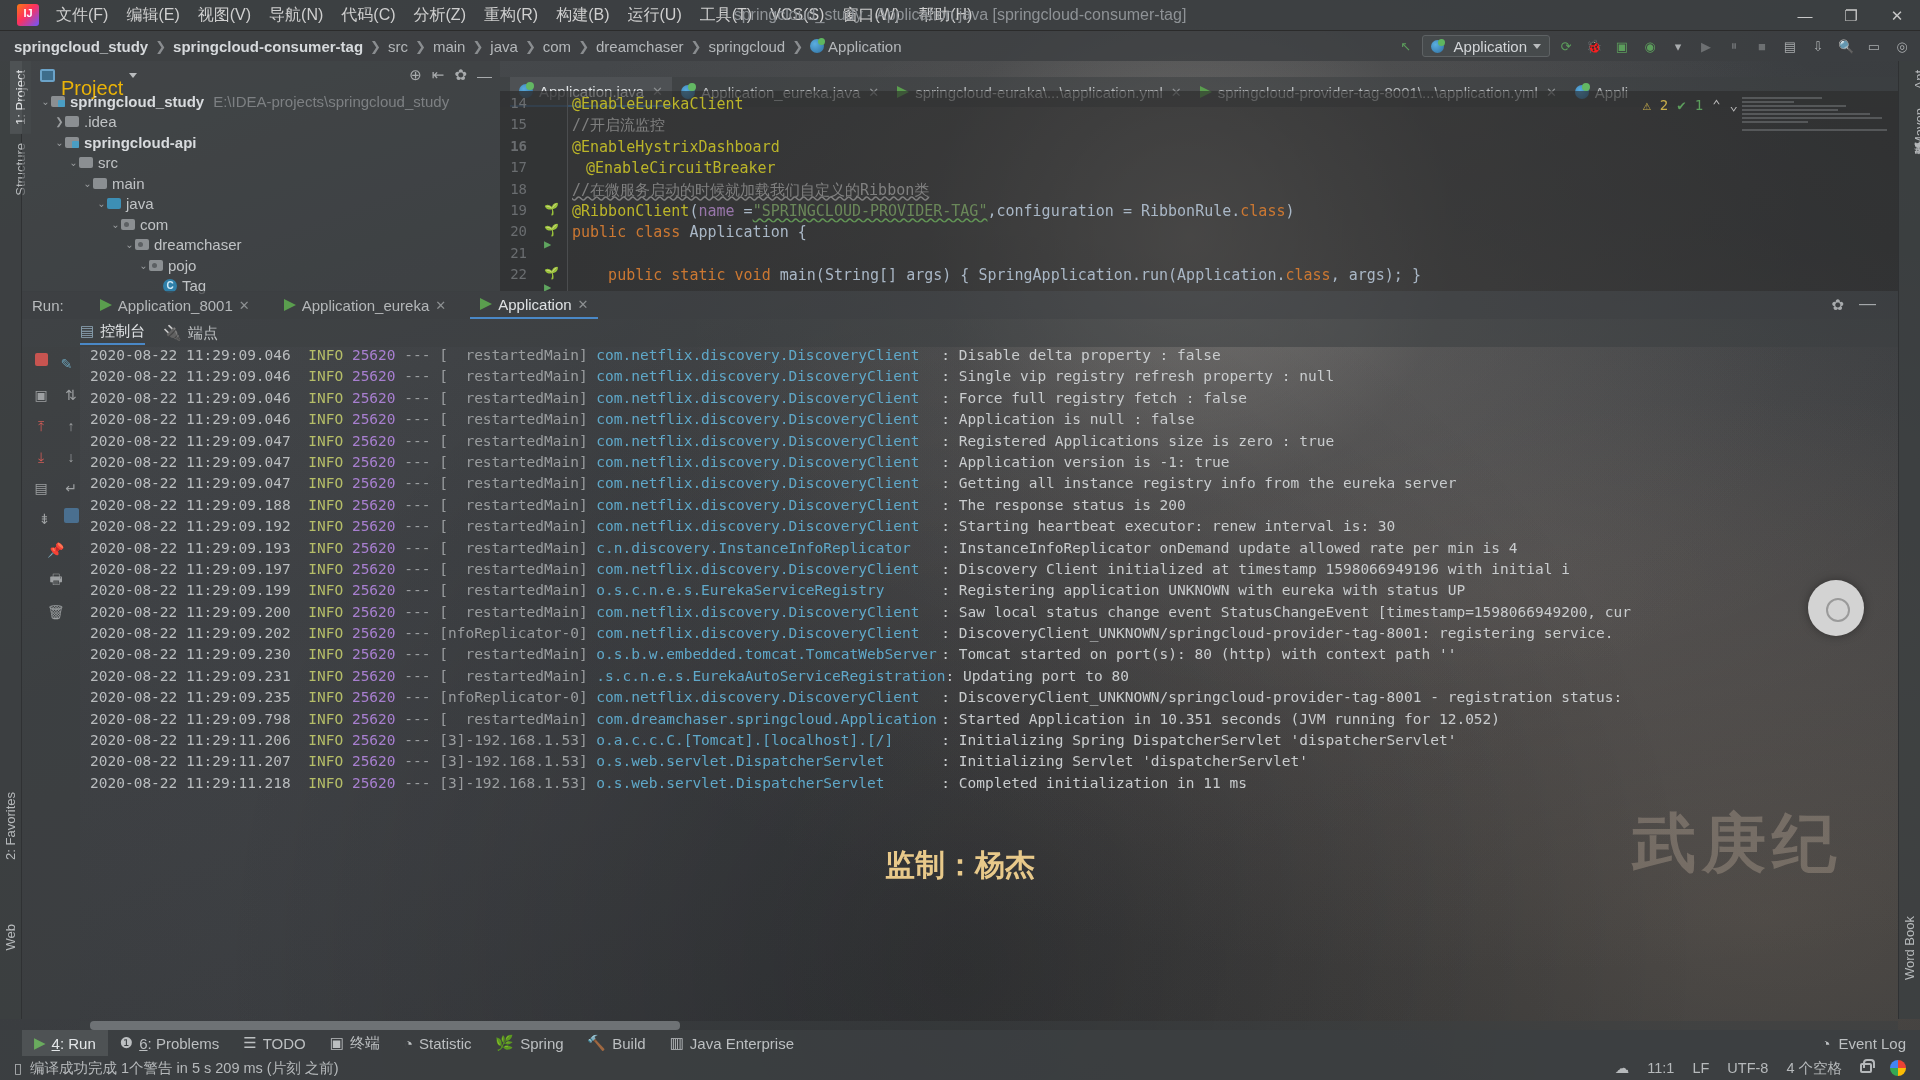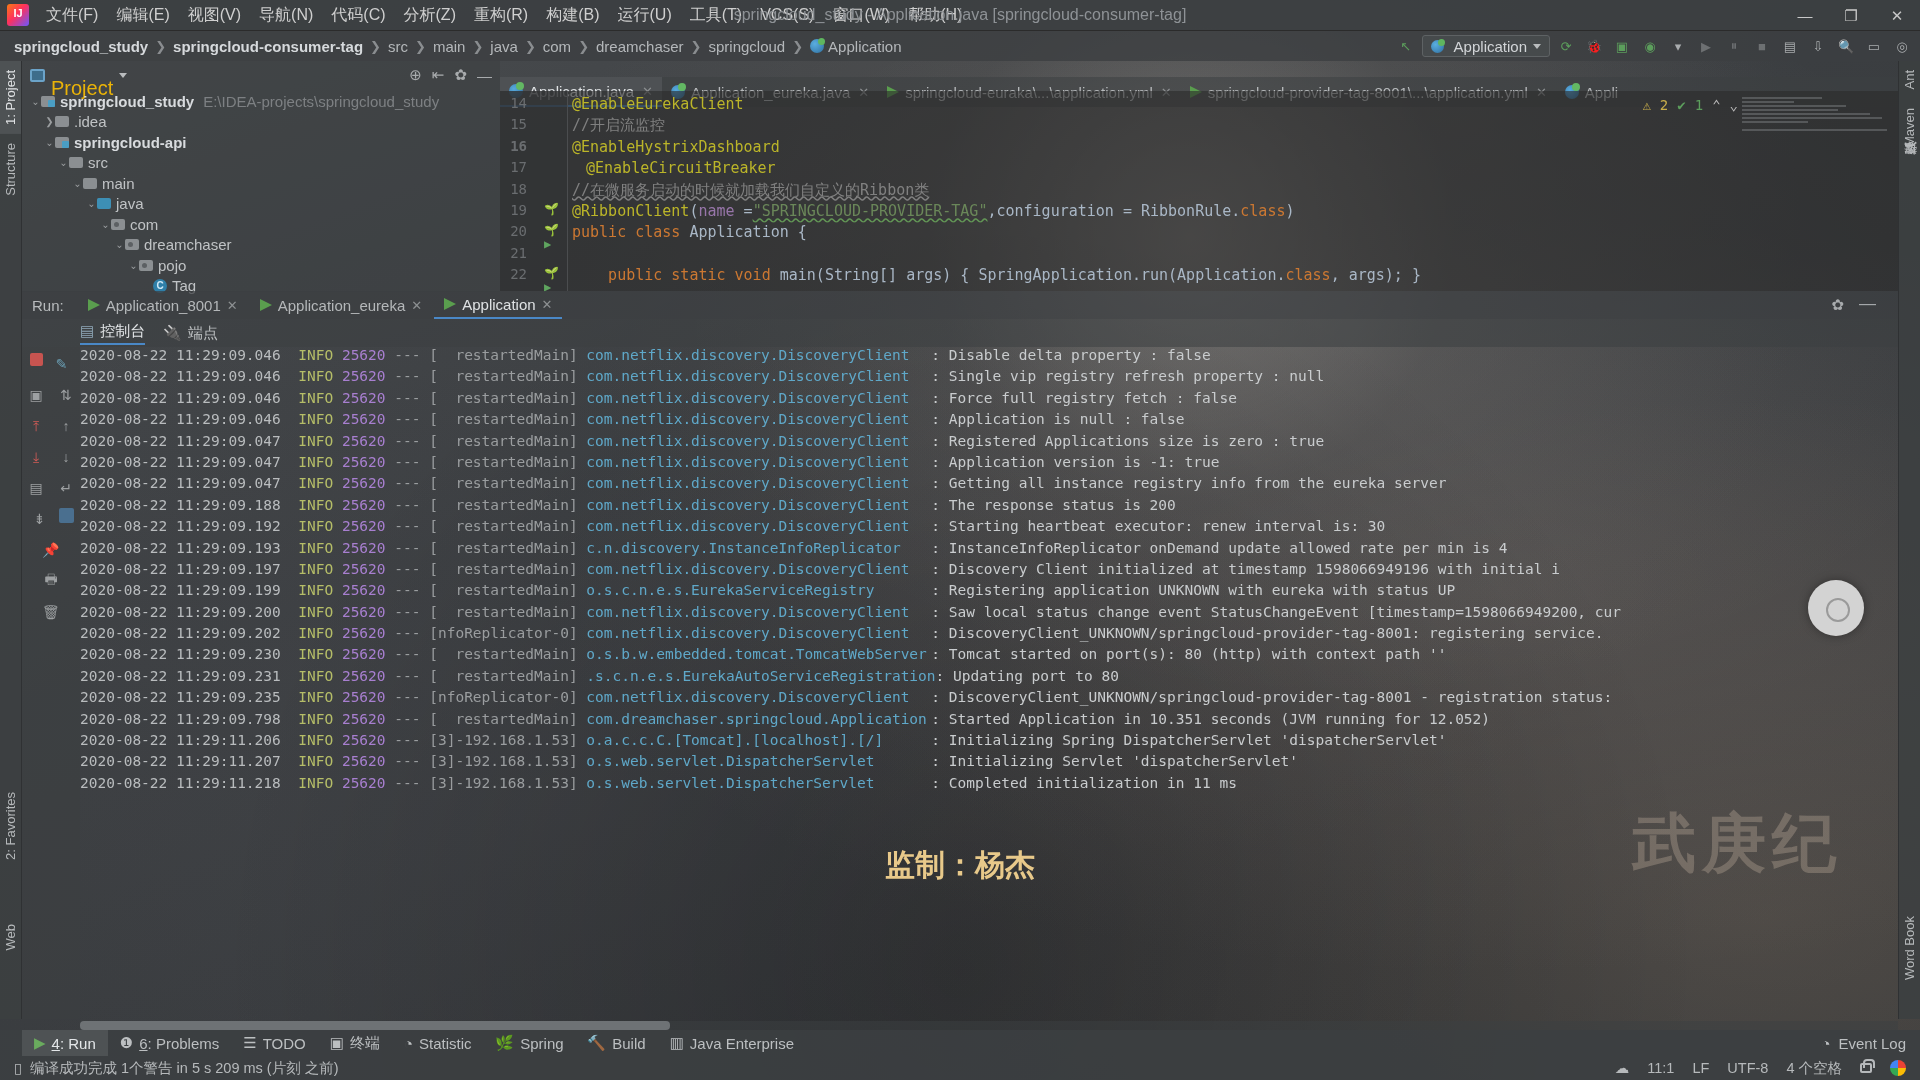--- a/index.html
+++ b/index.html
@@ -27,21 +27,21 @@
       radial-gradient(ellipse at 70% 30%, rgba(200,195,190,0.10) 0%, rgba(0,0,0,0) 35%),
       radial-gradient(ellipse at 50% 90%, rgba(0,0,0,0.25) 0%, rgba(0,0,0,0) 55%);
   }
   .wm {
     position:absolute; z-index:1; color:rgba(210,190,170,0.30);
     font-family:"DejaVu Serif", serif; pointer-events:none;
   }
   #wm-title { right:78px; top:800px; font-size:64px; font-weight:bold; letter-spacing:6px; }
 
   
-  .layer { position:absolute; z-index:3; }
+  .layer { position:absolute; z-index:3;padding-left:10px; }
 
   
   #menubar {
     left:0; top:0; width:1920px; height:31px;
     background:rgba(60,63,65,0.92);
     display:flex; align-items:center; gap:0; border-bottom:1px solid #2b2b2b;
   }
   #app-logo{
     width:22px;height:22px;margin:0 8px 0 7px;border-radius:3px;
     background:linear-gradient(135deg,#f97a12 0%,#fe315d 45%,#6b57ff 100%);
@@ -124,21 +124,21 @@
   .kw{ color:#cc7832;} .ann{ color:#bbb529;} .cmt{ color:#808080;} .str{ color:#6a8759;}
   .cls2{ color:#a9b7c6;} .fld{color:#9876aa;} .pln{color:#a9b7c6;}
   .sq-und{ text-decoration: underline; text-decoration-style: wavy; text-decoration-color:#629755;}
   .cmt-u{ color:#808080; text-decoration:underline; text-decoration-style:wavy; text-decoration-color:#808080;}
   #inspect{ position:absolute; right:160px; top:6px; display:flex; align-items:center; gap:9px; font-size:14px;}
   .warn{ color:#c9ae4b;} .ok{ color:#5c9e5c;}
   #minimap{ position:absolute; right:6px; top:4px; width:150px; height:70px; opacity:0.5;}
   .mmline{ height:2px; margin:2px 0; background:#7a7d80;}
 
   
-  #run-tabbar{ left:22px; top:291px; width:1876px; height:28px; background:rgba(60,63,65,0.72); display:flex; align-items:center; padding-left:10px; gap:2px;}
+  #run-tabbar{ left:22px; top:291px; width:1876px; height:28px; background:rgba(60,63,65,0.72); display:flex; align-items:center; padding-left:10px; gap:14px;}
   #run-tabbar .rlabel{ font-size:15px; color:#b8bbbd; margin-right:12px;}
   .rtab{ display:flex;align-items:center;gap:6px;height:28px;padding:0 10px;font-size:15px;color:#b4b7b9;white-space:nowrap;}
   .rtab.sel{ color:#dfe2e4; border-bottom:2px solid #4a88c7;}
   .rtab .x{ color:#8d9092; font-size:13px;}
   .gear-ico{ position:absolute; right:54px; top:5px; color:#a8abad; font-size:15px;}
   .min-ico{ position:absolute; right:22px; top:3px; color:#a8abad; font-size:17px;}
 
   #run-subtabs{ left:22px; top:319px; width:1876px; height:28px; background:rgba(60,63,65,0.55); display:flex; align-items:center; padding-left:58px; gap:18px;}
   .stab{ display:flex;align-items:center;gap:6px;font-size:15px;color:#bcbfc1;}
   .stab.sel{ color:#e2e5e7; border-bottom:2px solid #4a88c7; padding-bottom:2px;}

